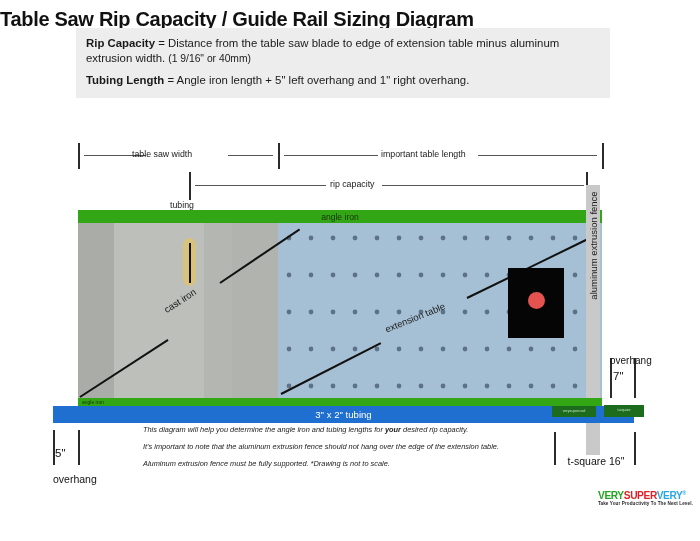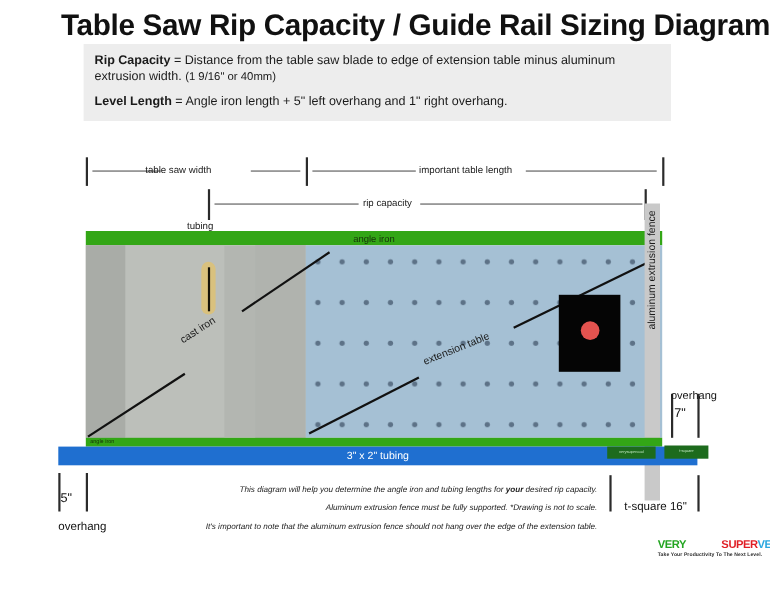--- a/index.html
+++ b/index.html
@@ -1,25 +1,25 @@
 <!DOCTYPE html>
 <html><head>
 <meta charset="utf-8">
 <style>
   html,body{margin:0;padding:0;background:#ffffff;}
   body{width:700px;height:541px;position:relative;overflow:hidden;
        font-family:"Liberation Sans","DejaVu Sans",sans-serif;color:#111;}
   .abs{position:absolute;}
 
   
-  #title{left:0;top:8px;width:700px;text-align:right;
-         font-size:27px;font-weight:bold;letter-spacing:-0.3px;color:#111;}
-
-  
-  #defs{left:76px;top:40px;width:534px;background:#ededed;
+  #title{left:0;top:8px;width:700px;text-align:left;
+         font-size:20px;font-weight:bold;letter-spacing:-0.3px;color:#111;}
+
+  
+  #defs{left:76px;top:28px;width:534px;background:#ededed;
         padding:8px 10px 10px 10px;box-sizing:border-box;}
   #defs p{margin:0 0 7px 0;font-size:11.4px;line-height:15px;color:#1a1a1a;}
   #defs p:last-child{margin-bottom:0;}
   #defs b{font-weight:bold;}
   .small-note{font-size:10.3px;}
 
   
   .tick{background:#2b2b2b;width:2px;}
   .dimline{background:#555;height:1.4px;}
   .dimlabel{font-size:8.8px;color:#1a1a1a;white-space:nowrap;}
@@ -82,42 +82,42 @@
   #tickR2{left:634px;top:358px;width:2px;height:40px;}
   #overhangR{left:610px;top:355px;font-size:10px;color:#111;}
   #sevenIn{left:613px;top:370px;font-size:11.5px;color:#111;}
 
   
   #tickT1{left:554px;top:432px;width:2px;height:33px;}
   #tickT2{left:634px;top:432px;width:2px;height:33px;}
   #tsq{left:556px;top:455px;width:80px;text-align:center;font-size:10.5px;color:#111;}
 
   
-  #notes{left:143px;top:440px;width:400px;text-align:right;}
+  #notes{left:143px;top:425px;width:400px;}
   #notes p{margin:0 0 7px 0;font-size:7.4px;font-style:italic;color:#1a1a1a;line-height:10px;}
   #notes b{font-weight:bold;font-style:italic;}
 
   
   #logo{left:598px;top:488px;width:96px;}
   #logoTop{font-size:10.2px;font-weight:bold;letter-spacing:-0.4px;line-height:11px;}
-  #logoTop .g{color:#23a521;} #logoTop .r{color:#e01f26;margin-left:32px;} #logoTop .b{color:#2aa7e0;}
+  #logoTop .g{color:#23a521;} #logoTop .r{color:#e01f26;} #logoTop .b{color:#2aa7e0;}
   #logoMain{font-size:22px;font-weight:bold;letter-spacing:-1.4px;line-height:21px;color:#0d0d0d;}
   #logoTag{font-size:4.6px;font-weight:bold;color:#2a2a2a;letter-spacing:0.1px;}
 </style>
 </head>
 <body>
 
 <div class="abs" id="title">Table Saw Rip Capacity / Guide Rail Sizing Diagram</div>
 
 <div class="abs" id="defs">
   <p>
     <b>Rip Capacity</b><span> = Distance from the table saw blade to edge of extension table minus aluminum extrusion width. </span><span class="small-note">(1 9/16" or 40mm)</span>
   </p>
   <p>
-    <b>Level Length</b><span> = Angle iron length + 5" left overhang and 1" right overhang.</span>
+    <b>Tubing Length</b><span> = Angle iron length + 5" left overhang and 1" right overhang.</span>
   </p>
 </div>
 
 <div class="abs tick" style="left:78px;top:143px;height:26px;"></div>
 <div class="abs tick" style="left:278px;top:143px;height:26px;"></div>
 <div class="abs tick" style="left:602px;top:143px;height:26px;"></div>
 
 <div class="abs dimline" style="left:84px;top:155px;width:62px;"></div>
 <div class="abs dimlabel" style="left:132px;top:149px;">table saw width</div>
 <div class="abs dimline" style="left:228px;top:155px;width:45px;"></div>
@@ -191,22 +191,22 @@
 <div class="abs tick" id="tickL2"></div>
 <div class="abs" id="fiveIn">5"</div>
 <div class="abs" id="overhangL">overhang</div>
 
 <div class="abs tick" id="tickT1"></div>
 <div class="abs tick" id="tickT2"></div>
 <div class="abs" id="tsq">t-square 16"</div>
 
 <div class="abs" id="notes">
   <p><span>This diagram will help you determine the angle iron and tubing lengths for </span><b>your</b><span> desired rip capacity.</span></p>
+  <p>It's important to note that the aluminum extrusion fence should not hang over the edge of the extension table.</p>
   <p>Aluminum extrusion fence must be fully supported. *Drawing is not to scale.</p>
-  <p>It's important to note that the aluminum extrusion fence should not hang over the edge of the extension table.</p>
 </div>
 
 <div class="abs" id="logo">
   <div id="logoTop">
     <span class="g">VERY</span><span class="r">SUPER</span><span class="b">VERY</span><span class="b" style="font-size:5px;vertical-align:super;">®</span>
   </div>
   <div id="logoTag">Take Your Productivity To The Next Level.</div>
 </div>
 
 </body></html>

